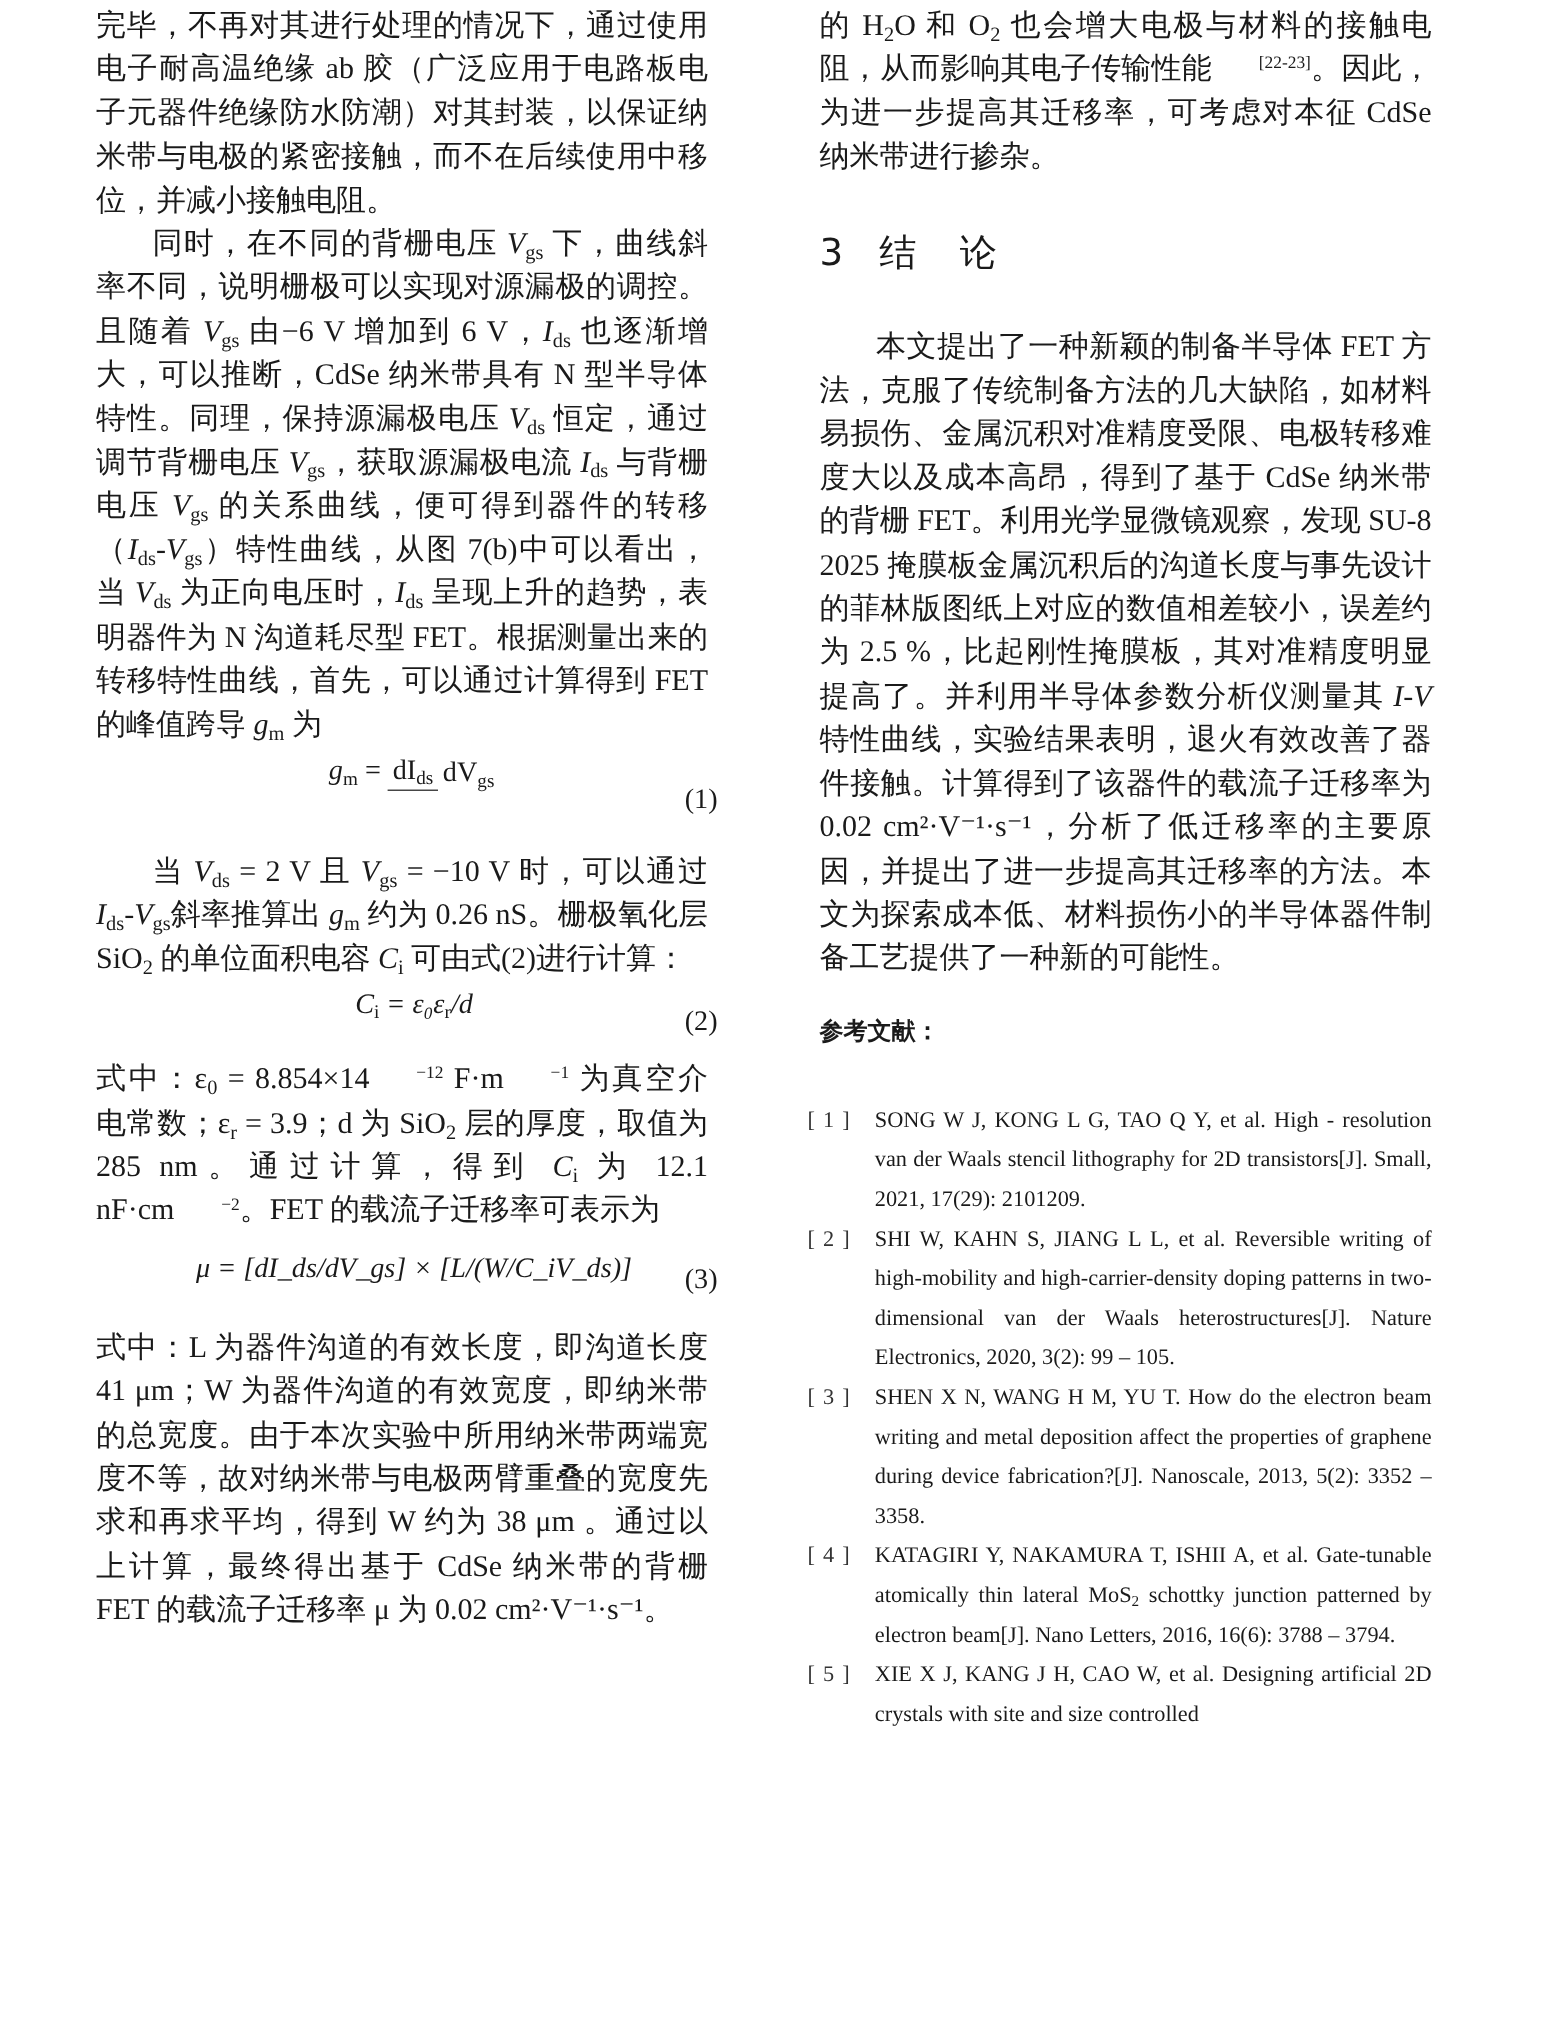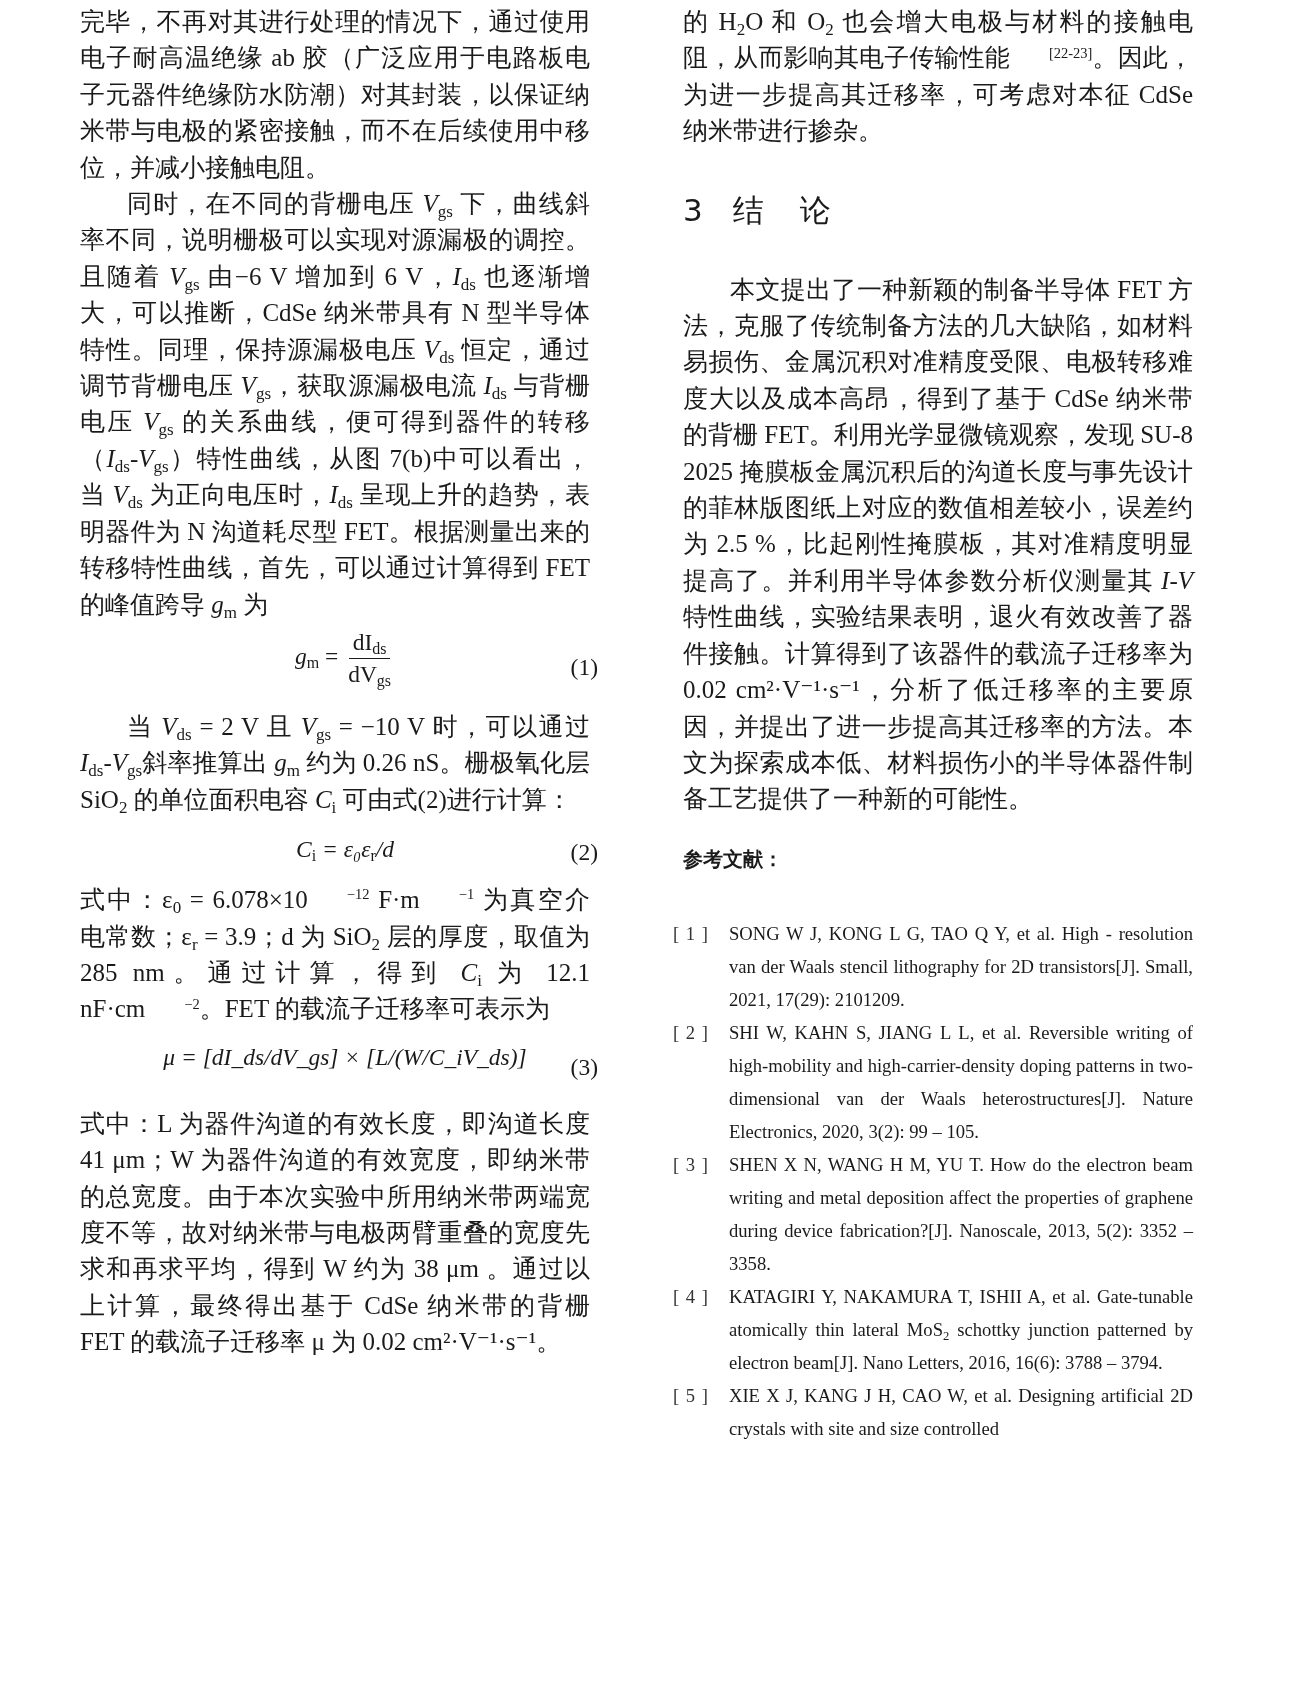--- a/index.html
+++ b/index.html
@@ -17,21 +17,21 @@
   }
   .p.indent { text-indent: 47px; }
   .p .sym { font-style: italic; }
   sub { font-size: 0.68em; vertical-align: -0.28em; line-height: 0; font-style: normal; }
   sup { font-size: 0.58em; vertical-align: 0.6em; line-height: 0; font-style: normal; margin-left: 39px; }
   .eq {
     position: relative; height: 72px; font-size: 23.5px;
   }
   .eq .body { position: absolute; top: 0; left: 0; width: 100%; text-align: center; }
   .eq .num { position: absolute; right: -8px; top: 50%; transform: translateY(-50%); }
-  .frac { display: inline-flex; flex-direction: column; align-items: center; vertical-align: middle; }
+  .frac { display: inline-flex; flex-direction: row; align-items: center; vertical-align: middle; }
   .frac .top { border-bottom: 1.4px solid #1a1a1a; padding: 0 4px 2px; }
   .frac .bot { padding: 2px 4px 0; }
   .i { font-style: italic; }
   .section-title {
     font-family: "DejaVu Sans", "Liberation Sans", sans-serif;
     font-weight: normal; font-size: 31px; margin: 0; letter-spacing: 0;
   }
   .section-title .num { margin-right: 30px; }
   .section-title .w { letter-spacing: 36px; }
   .refs-title {
@@ -59,27 +59,27 @@
         <span class="top"><span>dI</span><sub>ds</sub></span>
         <span class="bot"><span>dV</span><sub>gs</sub></span>
       </span>
     </div>
     <span class="num">(1)</span>
   </div>
 
   <p class="p indent" style="margin-top:4px"><span>当 </span><span class="sym">V</span><sub>ds</sub><span> = 2 V 且 </span><span class="sym">V</span><sub>gs</sub><span> = −10 V 时，可以通过 </span><span class="sym">I</span><sub>ds</sub><span>-</span><span class="sym">V</span><sub>gs</sub><span>斜率推算出 </span><span class="sym">g</span><sub>m</sub><span> 约为 0.26 nS。栅极氧化层 SiO</span><sub>2</sub><span> 的单位面积电容 </span><span class="sym">C</span><sub>i</sub><span> 可由式(2)进行计算：</span></p>
 
   <div class="eq" style="height:52px;margin-top:4px">
-    <div class="body" style="top:14px;padding-left:10px">
+    <div class="body" style="top:2px;padding-left:10px">
       <span class="i">C</span><sub>i</sub><span class="i"> = ε₀ε</span><sub>r</sub><span class="i">/d</span>
     </div>
     <span class="num" style="top:58%">(2)</span>
   </div>
 
-  <p class="p" style="margin-top:8px"><span>式中：ε</span><sub>0</sub><span> = 6.078×10</span><sup>−12</sup><span> F·m</span><sup>−1</sup><span> 为真空介电常数；ε</span><sub>r</sub><span> = 3.9；d 为 SiO</span><sub>2</sub><span> 层的厚度，取值为 285 nm。通过计算，得到 </span><span class="sym">C</span><sub>i</sub><span> 为 12.1 nF·cm</span><sup>−2</sup><span>。FET 的载流子迁移率可表示为</span></p>
+  <p class="p" style="margin-top:8px"><span>式中：ε</span><sub>0</sub><span> = 8.854×14</span><sup>−12</sup><span> F·m</span><sup>−1</sup><span> 为真空介电常数；ε</span><sub>r</sub><span> = 3.9；d 为 SiO</span><sub>2</sub><span> 层的厚度，取值为 285 nm。通过计算，得到 </span><span class="sym">C</span><sub>i</sub><span> 为 12.1 nF·cm</span><sup>−2</sup><span>。FET 的载流子迁移率可表示为</span></p>
 
   <div class="eq" style="height:78px">
     <div class="body" style="top:16px;padding-left:10px">
       <span class="i">μ = [dI_ds/dV_gs] × [L/(W/C_iV_ds)]</span>
     </div>
     <span class="num">(3)</span>
   </div>
 
   <p class="p">式中：L 为器件沟道的有效长度，即沟道长度 41 μm；W 为器件沟道的有效宽度，即纳米带的总宽度。由于本次实验中所用纳米带两端宽度不等，故对纳米带与电极两臂重叠的宽度先求和再求平均，得到 W 约为 38 μm 。通过以上计算，最终得出基于 CdSe 纳米带的背栅 FET 的载流子迁移率 μ 为 0.02 cm²·V⁻¹·s⁻¹。</p>
 

